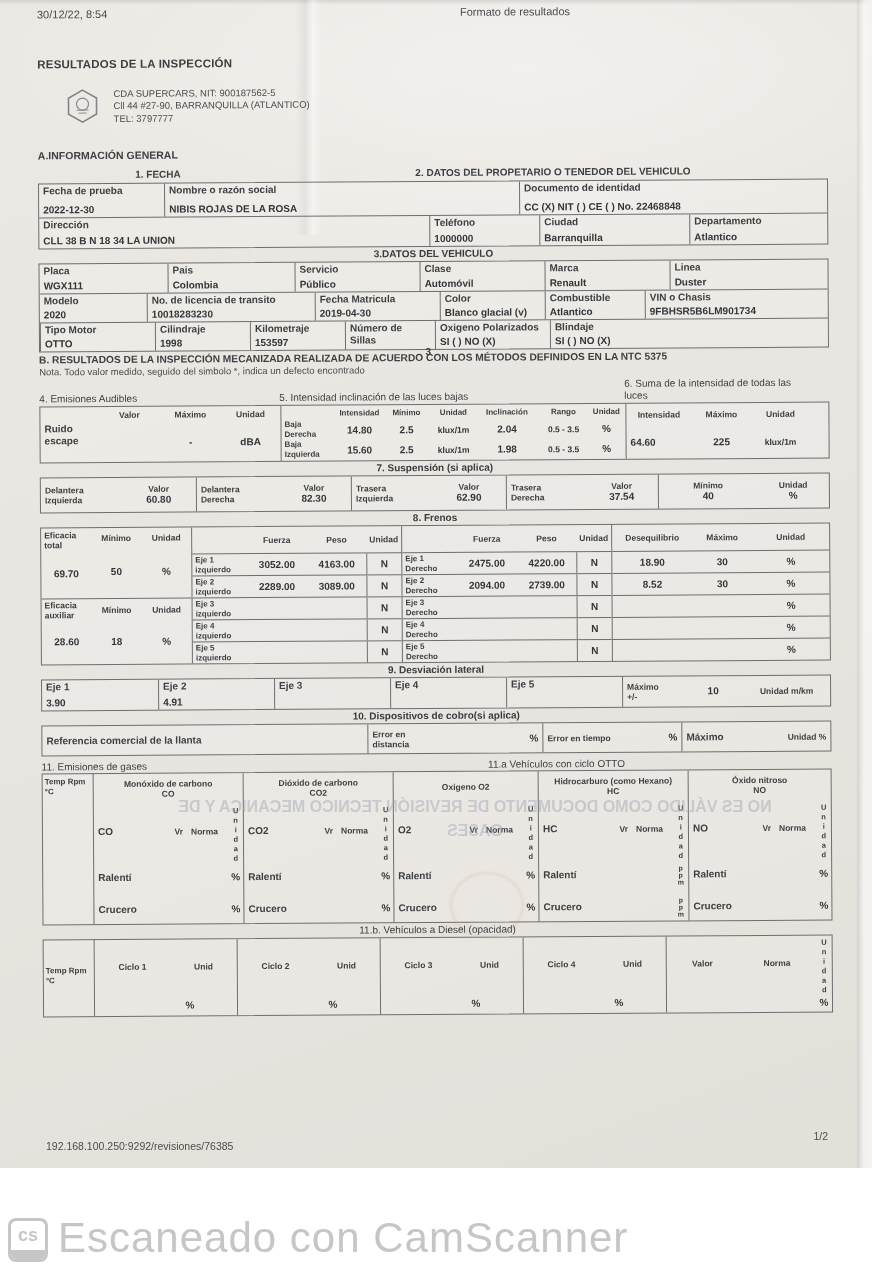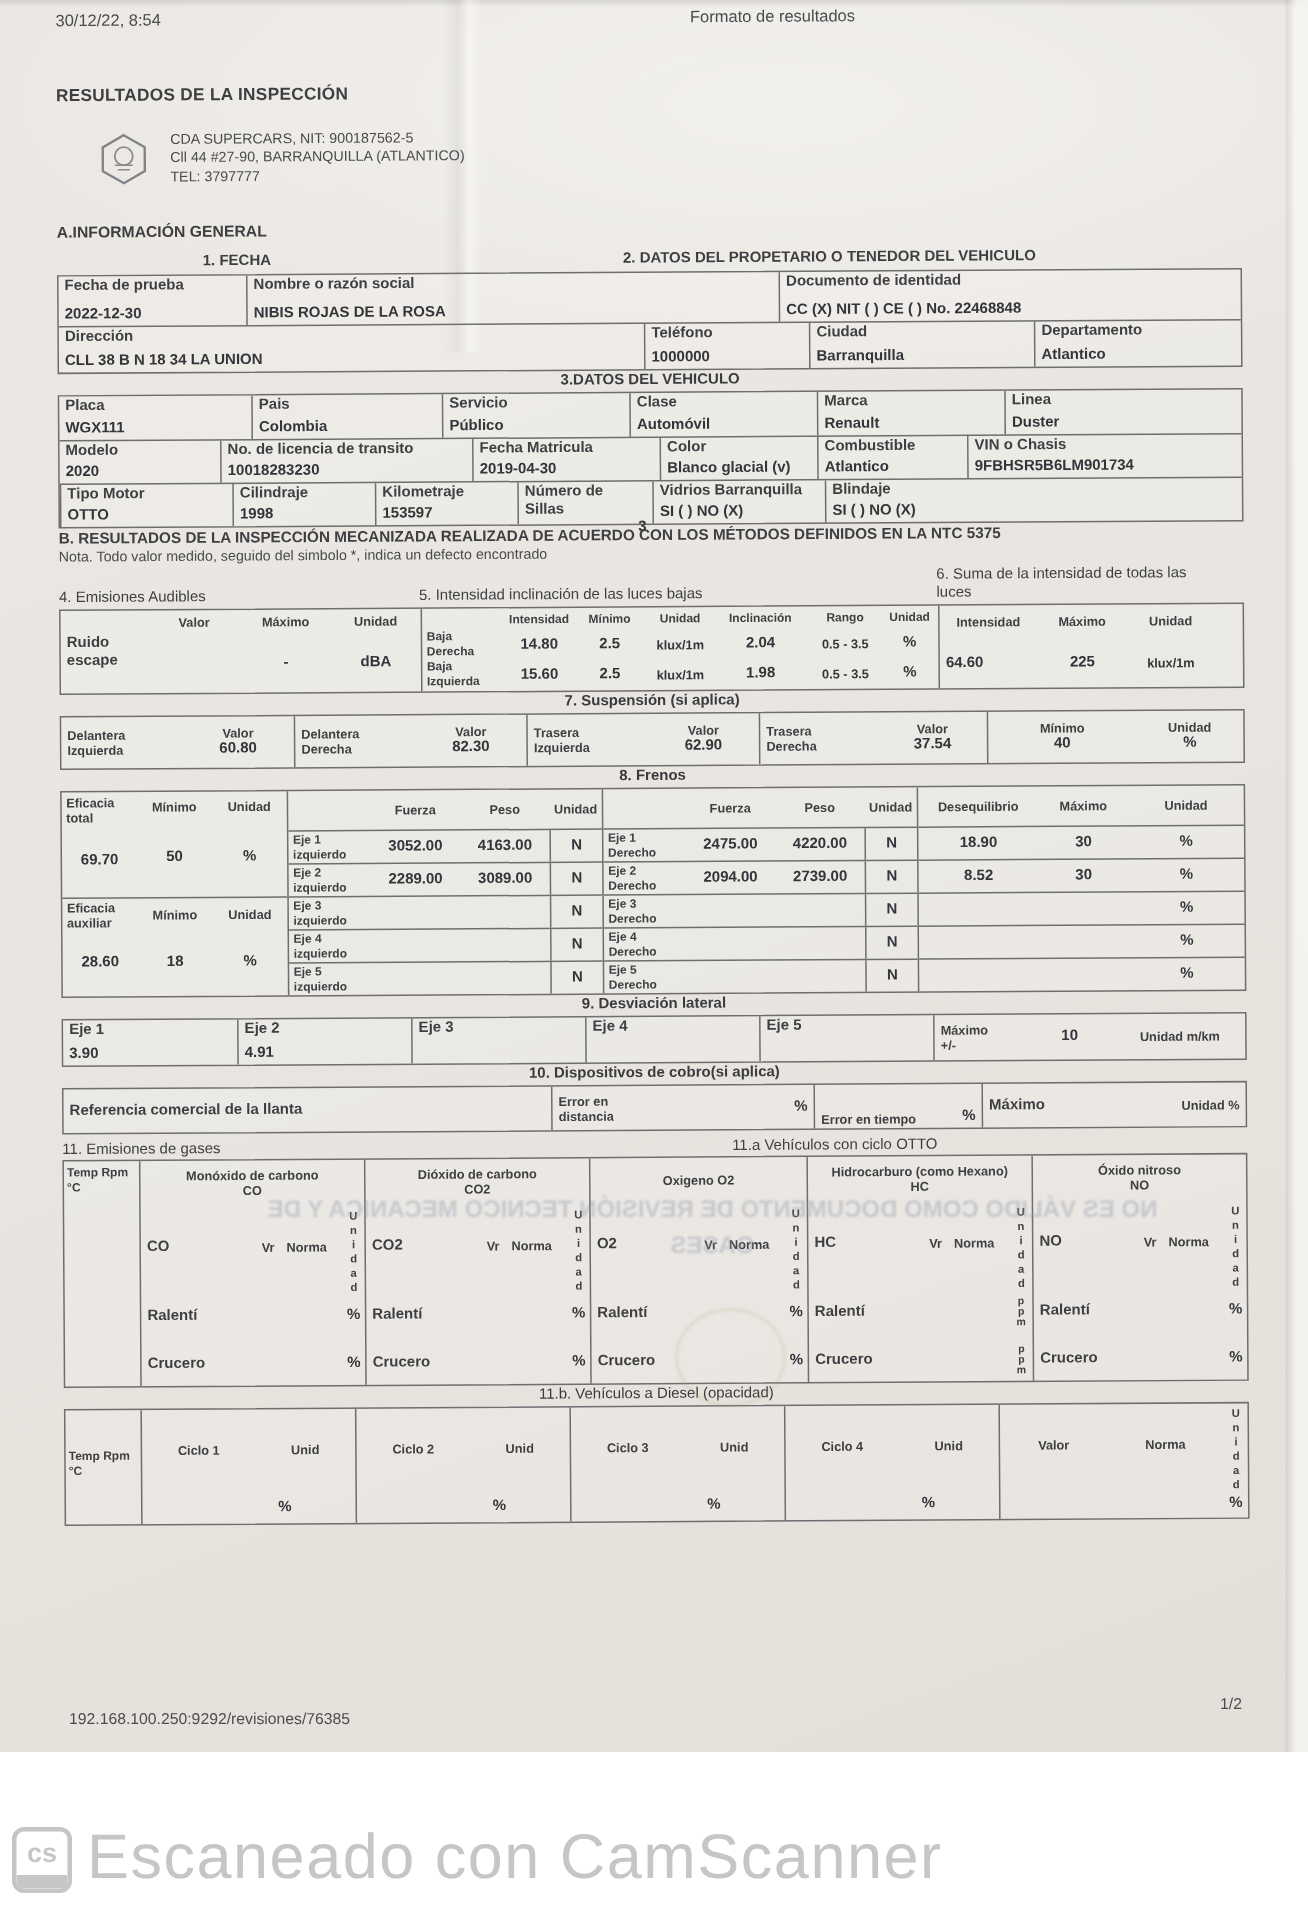--- a/index.html
+++ b/index.html
@@ -199,21 +199,21 @@
           </div>
         <div class="cellLV bl" style="width:95px">
             <span class="l" data-bind="vehiculo.km_l">Kilometraje</span>
             <span class="v" data-bind="vehiculo.km">153597</span>
           </div>
         <div class="cellLV bl" style="width:90px">
             <span class="l" data-bind="vehiculo.sillas_l">Número de Sillas</span>
             <span class="v" style="text-align:right" data-bind="vehiculo.sillas">3</span>
           </div>
         <div class="cellLV bl" style="width:115px">
-            <span class="l" data-bind="vehiculo.vidrios_l">Vidrios Barranquilla</span>
+            <span class="l" data-bind="vehiculo.vidrios_l">Oxigeno Polarizados</span>
             <span class="v" data-bind="vehiculo.vidrios">SI ( ) NO (X)</span>
           </div>
         <div class="cellLV bl" style="width:100px">
             <span class="l" data-bind="vehiculo.blindaje_l">Blindaje</span>
             <span class="v" data-bind="vehiculo.blindaje">SI ( ) NO (X)</span>
           </div>
       </div>
     </div>
 
     <div class="l" style="margin-top:2px;font-size:10.2px" data-bind="section_b.title">B. RESULTADOS DE LA INSPECCIÓN MECANIZADA REALIZADA DE ACUERDO CON LOS MÉTODOS DEFINIDOS EN LA NTC 5375</div>
@@ -523,21 +523,21 @@
     <div class="sh" data-bind="cobro.title">10. Dispositivos de cobro(si aplica)</div>
     <div class="bx fx" style="height:31px">
       <div class="fx" style="width:325px;align-items:center">
           <span class="l pad" data-bind="cobro.ref_l">Referencia comercial de la llanta</span>
         </div>
       <div class="fx bl" style="width:175px;align-items:center;justify-content:space-between">
           <span class="l s pad" data-bind="cobro.err_dist_l">Error en
 distancia</span>
           <span class="v pad" data-bind="cobro.err_dist_u">%</span>
         </div>
-      <div class="fx bl" style="width:112px;align-items:flex-end;justify-content:space-between">
+      <div class="fx bl" style="width:139px;align-items:center;justify-content:space-between">
           <span class="l s pad" data-bind="cobro.err_tiempo_l">Error en tiempo</span>
           <span class="v pad" data-bind="cobro.err_tiempo_u">%</span>
         </div>
       <div class="fx bl" style="flex:1;align-items:center;justify-content:space-between">
           <span class="l pad" data-bind="cobro.max_l">Máximo</span>
           <span class="l s pad" data-bind="cobro.uni_l">Unidad %</span>
         </div>
     </div>
 
     <div class="fx" style="margin-top:5px;margin-bottom:1px">

